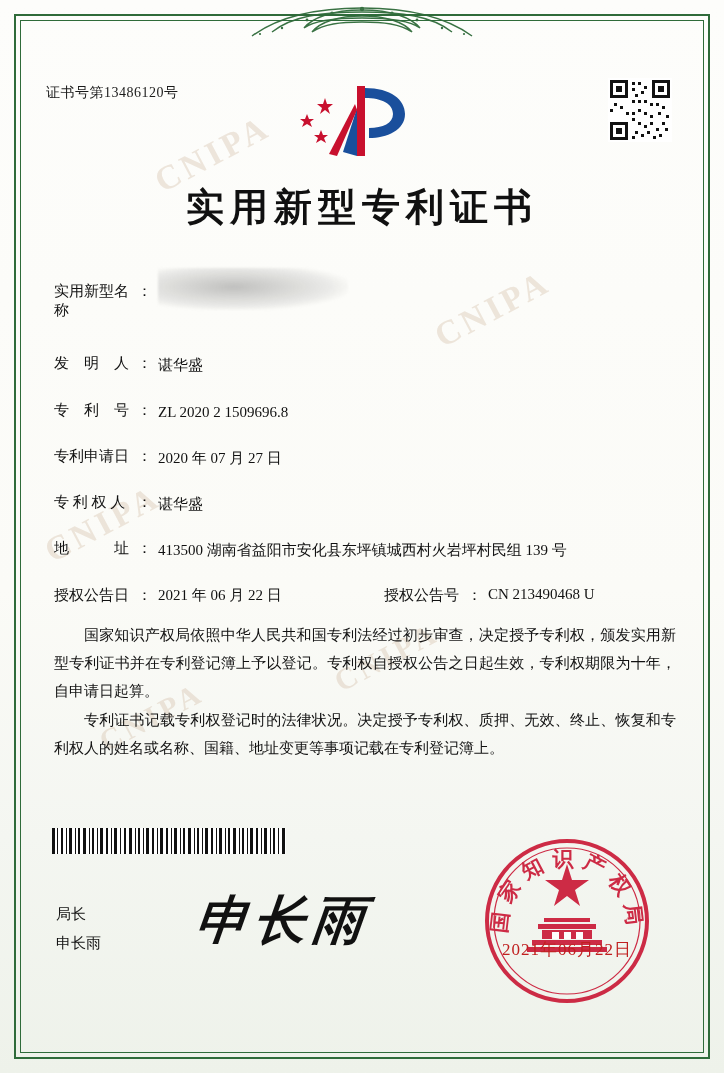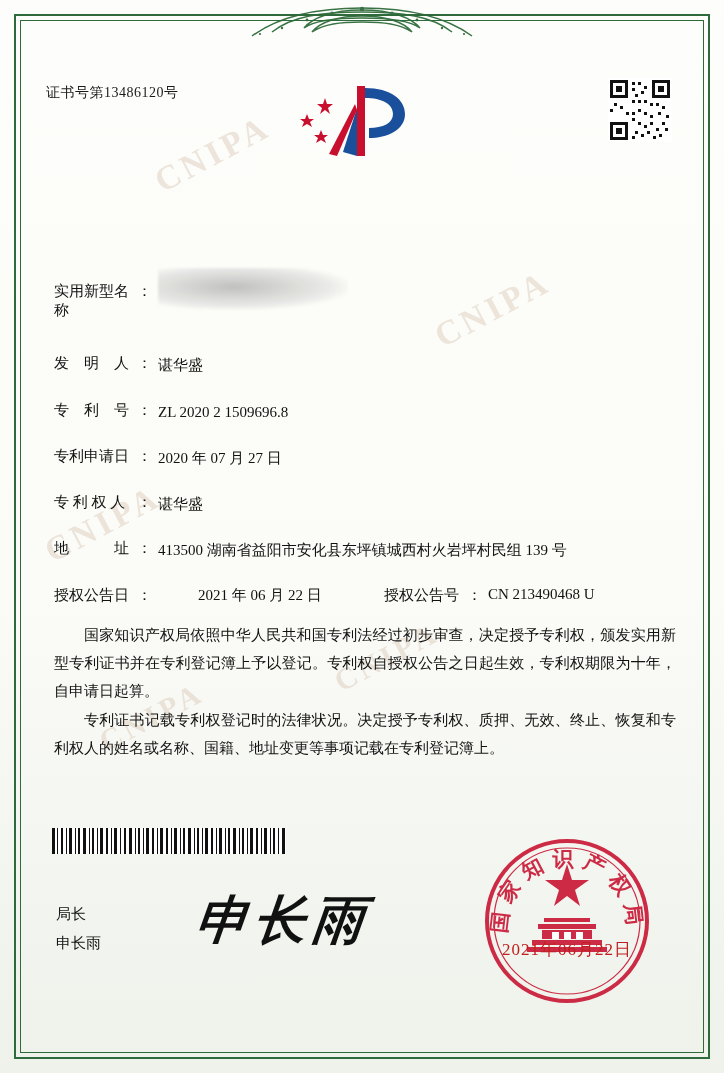--- a/index.html
+++ b/index.html
@@ -95,21 +95,21 @@
 
   .smudge{
     display:inline-block;
     width:190px;height:42px;
     background:radial-gradient(ellipse at 40% 45%,rgba(120,120,120,.45),rgba(160,160,160,.18) 60%,rgba(255,255,255,0) 75%);
     filter:blur(1px);
     position:relative;top:-14px;
   }
 
   .row-dual{display:flex;margin-bottom:6px;}
-  .dual-left{display:flex;width:330px;gap:40px;}
+  .dual-left{display:flex;width:330px;}
   .dual-right{display:flex;}
   .label-pub{width:104px;flex:0 0 104px;display:flex;justify-content:space-between;}
 
   .para{
     position:absolute;left:54px;top:622px;width:622px;
     font-size:15px;line-height:1.85;color:#111;
     font-family:"Liberation Serif","DejaVu Serif",serif;
     text-align:justify;
   }
   .para p{margin:0 0 2px 0;text-indent:2em;}
@@ -253,20 +253,21 @@
           <rect x="33" y="56" width="3" height="3"></rect>
         <rect x="39" y="53" width="3" height="3"></rect>
           <rect x="45" y="58" width="3" height="3"></rect>
           <rect x="51" y="56" width="3" height="3"></rect>
         <rect x="57" y="50" width="3" height="3"></rect>
           <rect x="24" y="58" width="3" height="3"></rect>
       </g>
     </svg>
   </div>
 
+  <div class="title">实用新型专利证书</div>
 
   <div class="fields">
 
     <div class="row">
       <div class="label">
           <span>实用新型名称</span>
           <span class="colon">：</span>
         </div>
       <div class="value"><span class="smudge"></span></div>
     </div>

